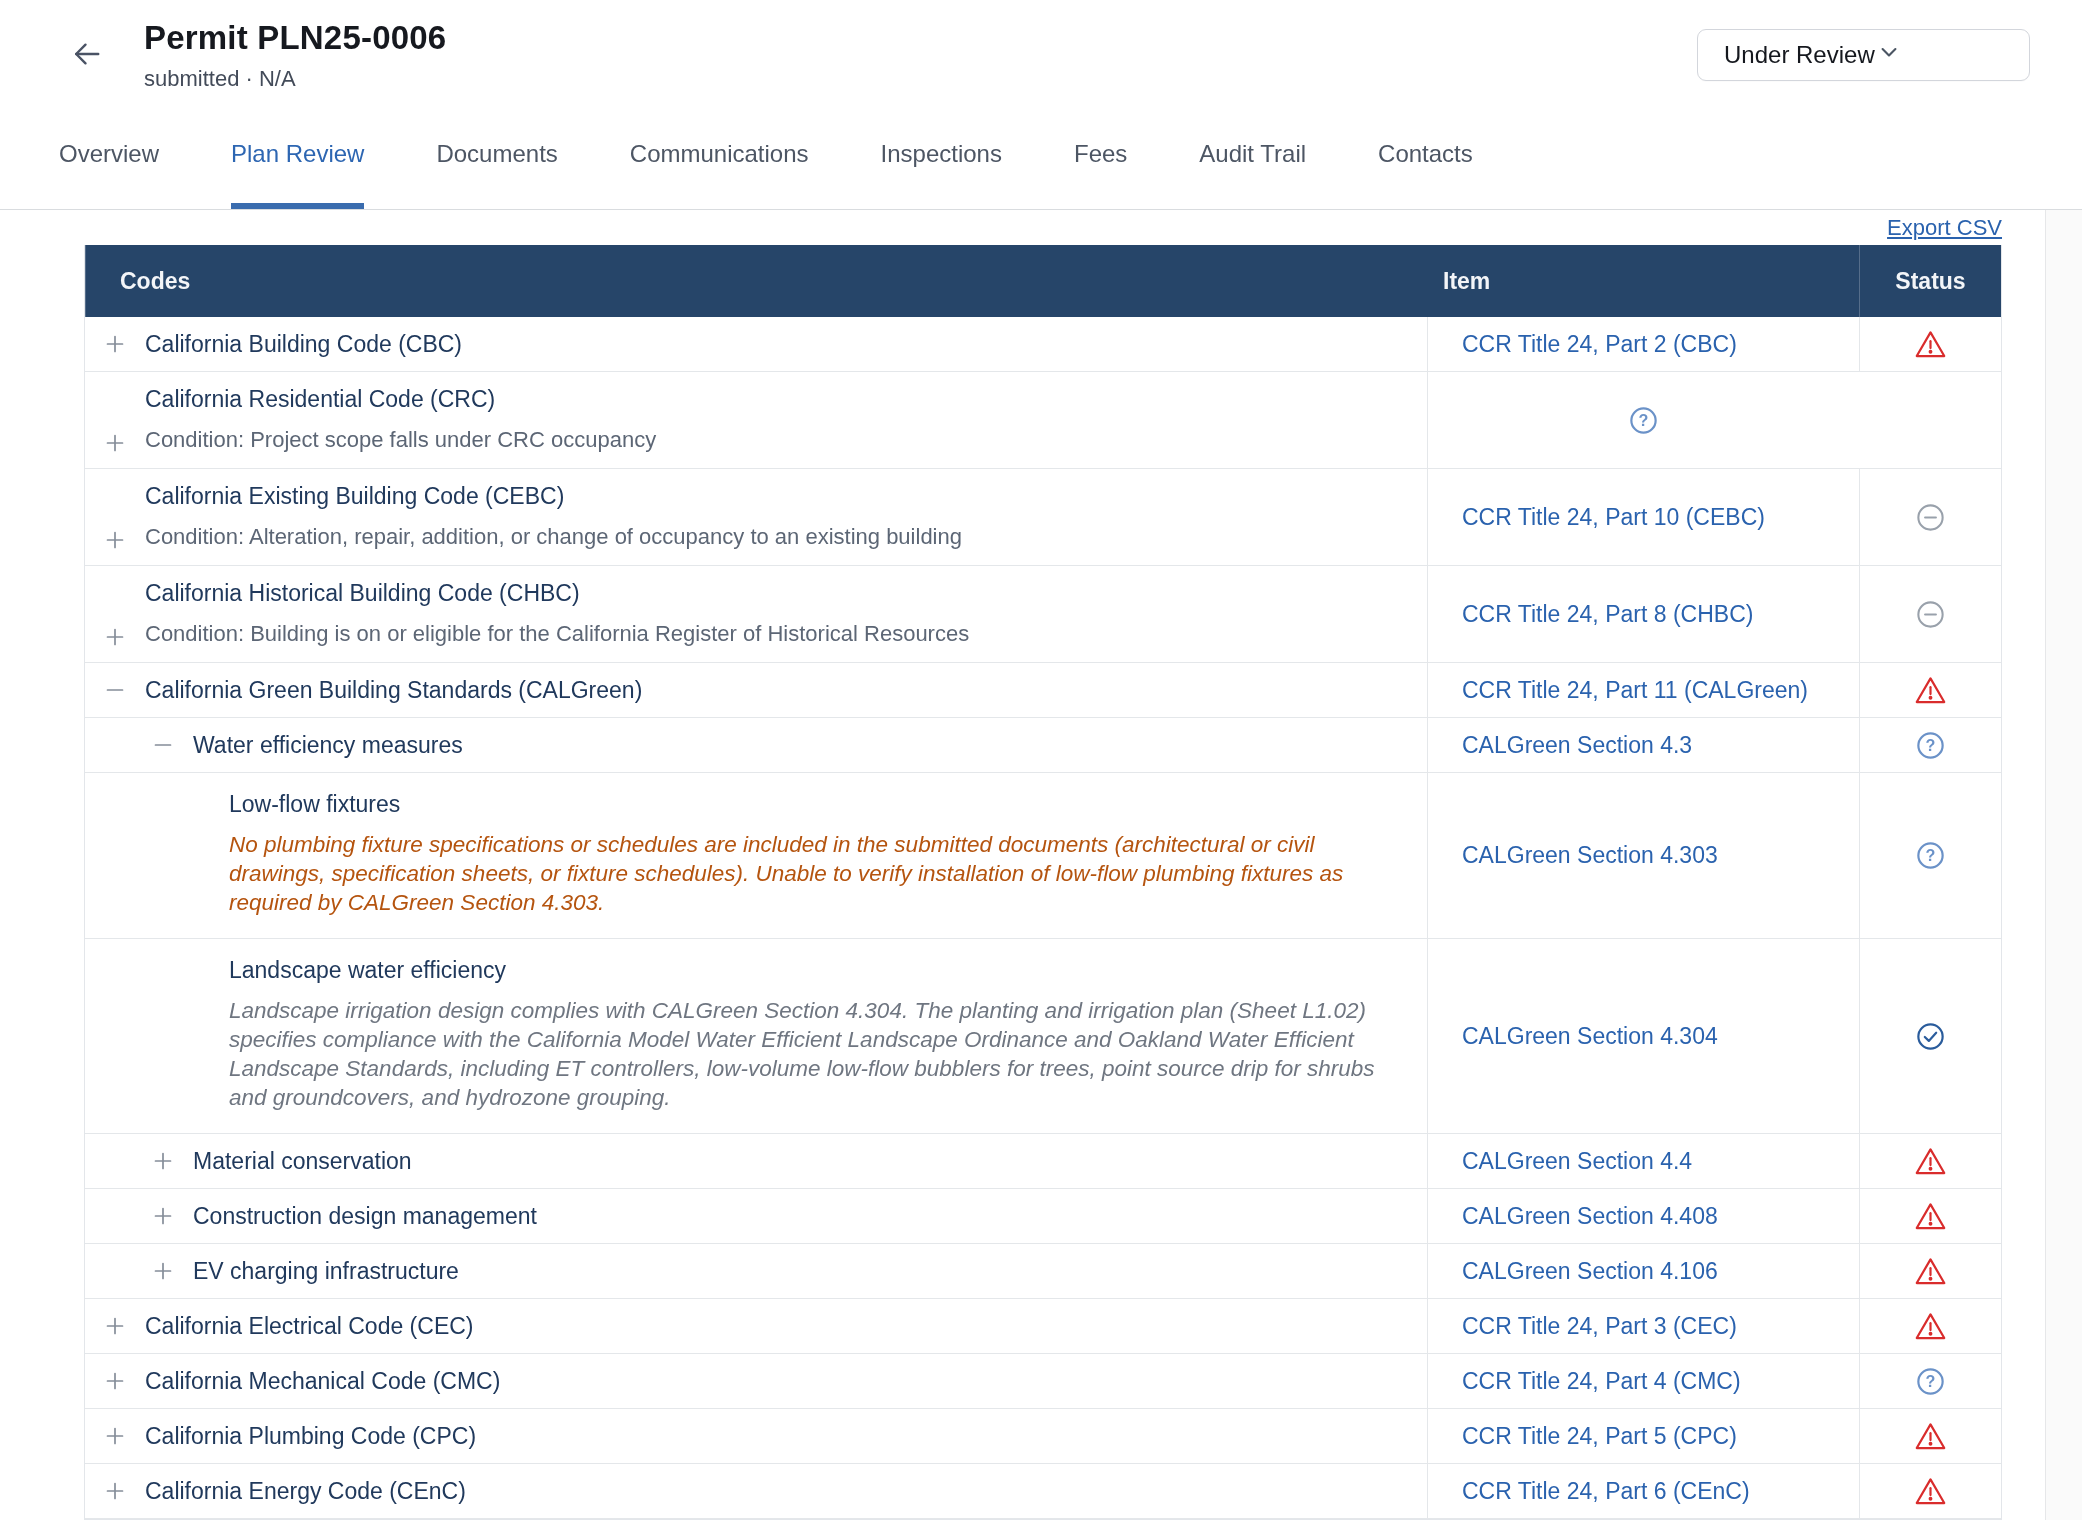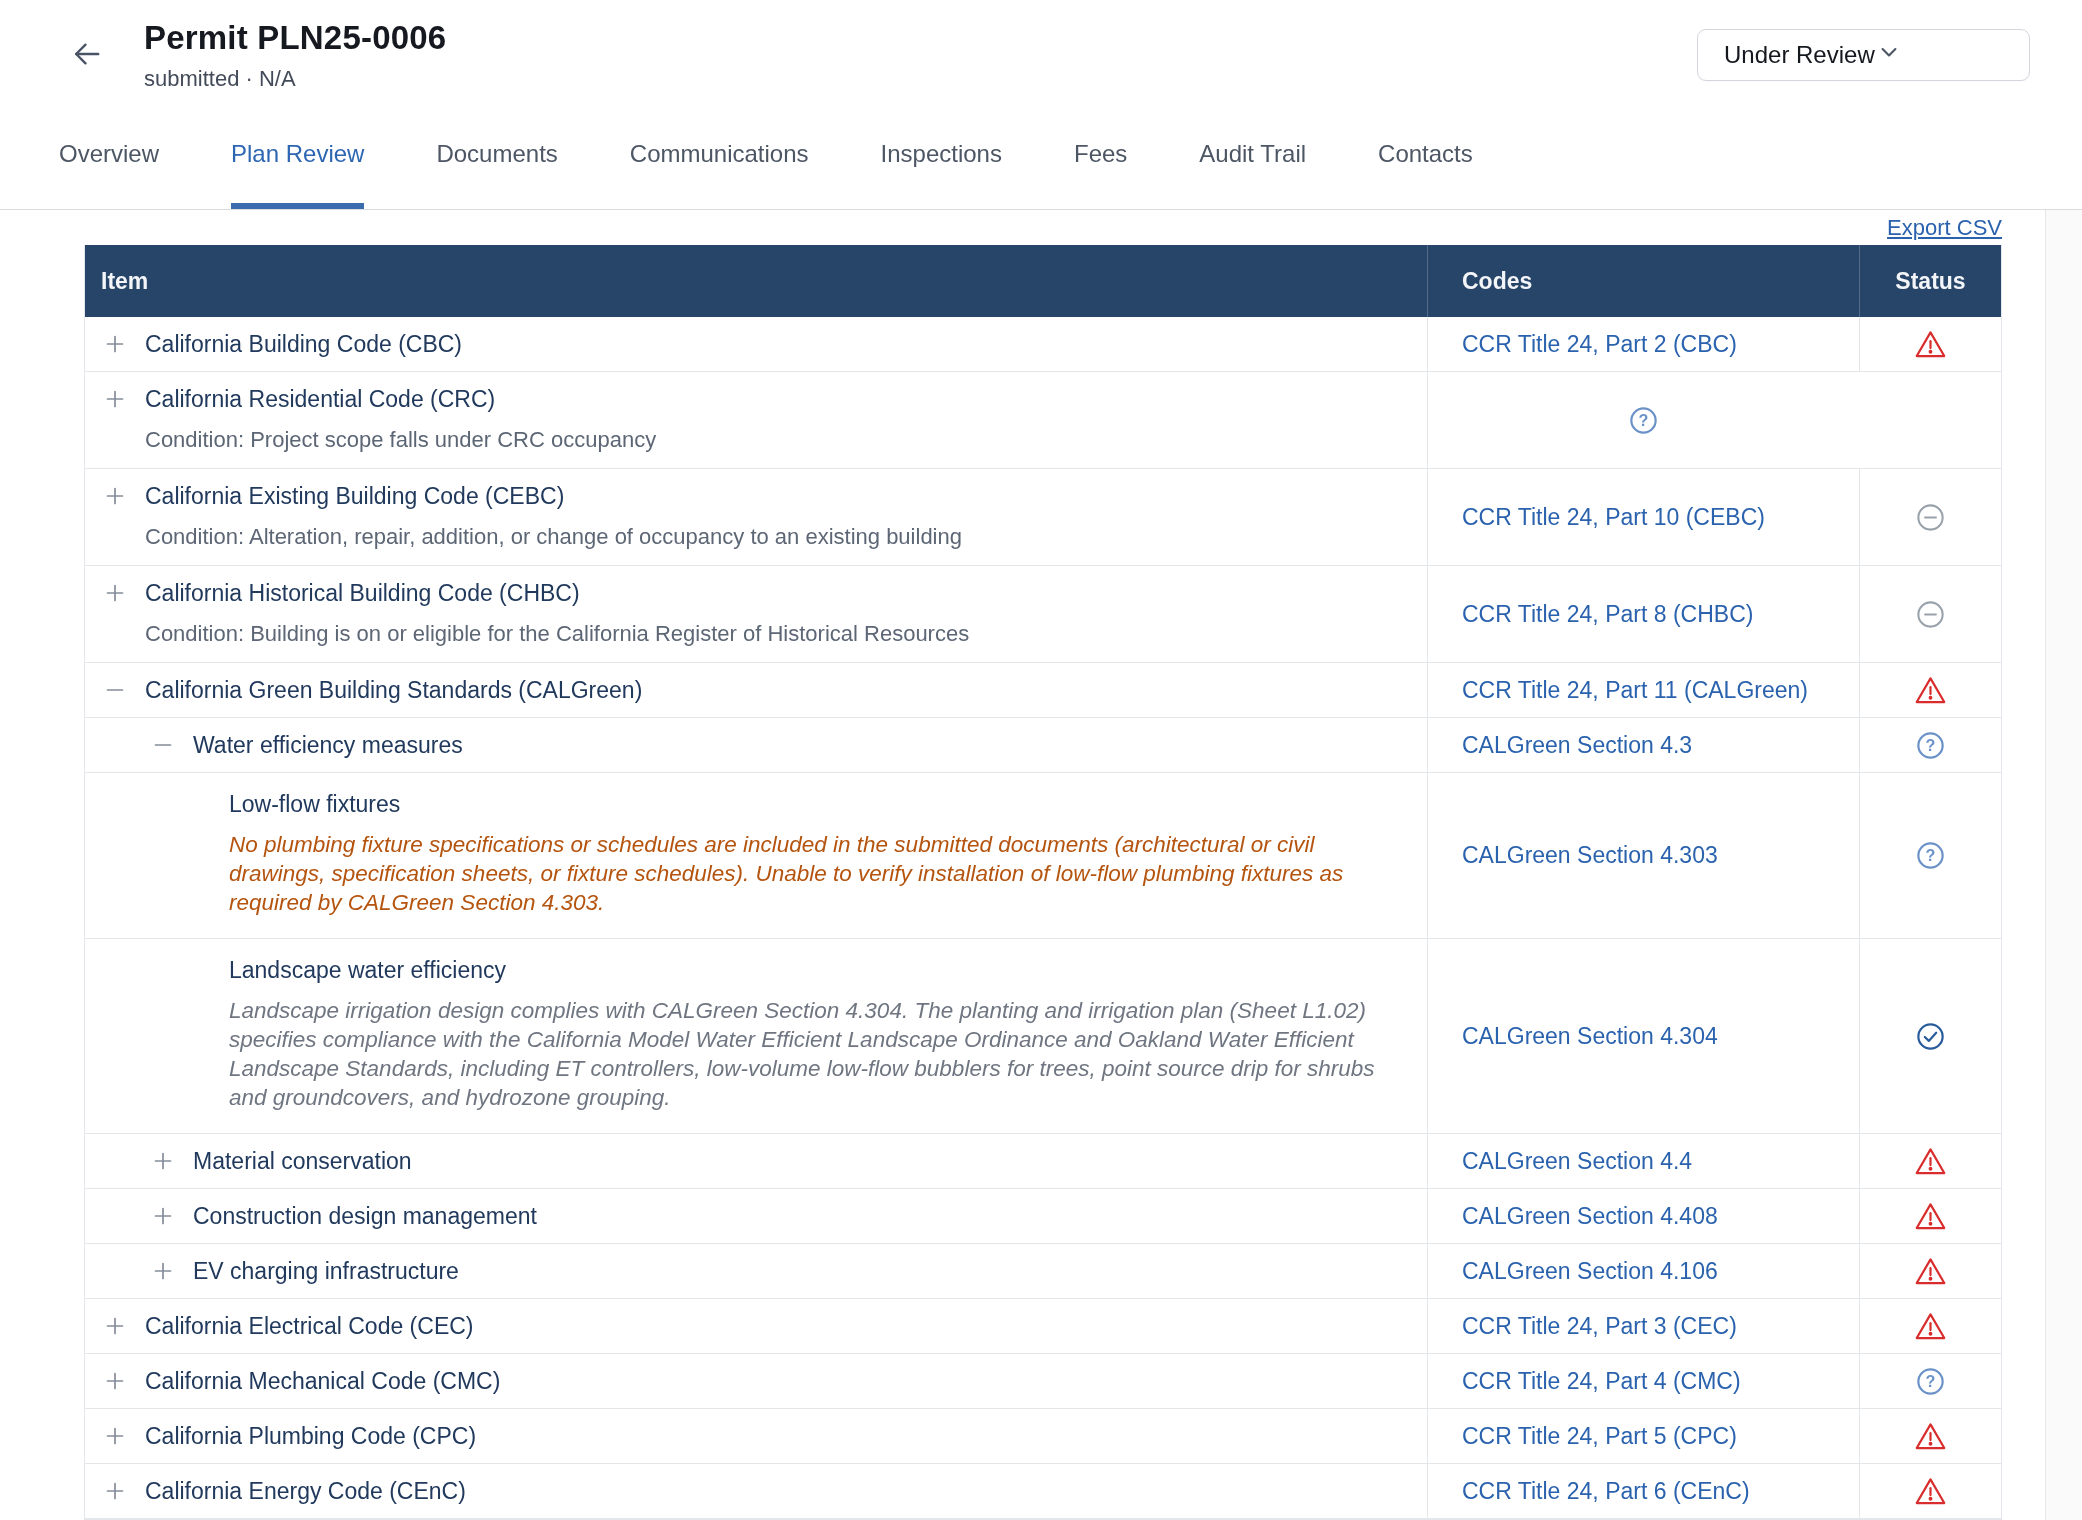--- a/index.html
+++ b/index.html
@@ -42,21 +42,21 @@
   .thead { display:grid; grid-template-columns:1342px 432px 142px;
            background:var(--header-navy); height:72px; }
   .th { display:flex; align-items:center; font-size:23px; font-weight:700; color:#f3f5f8; }
   .th.item { padding-left:16px; }
   .th.codes { padding-left:34px; border-left:1px solid rgba(255,255,255,0.22); }
   .th.status { justify-content:center; border-left:1px solid rgba(255,255,255,0.22); }
 
   .cell-item { display:flex; align-items:flex-start; padding:13px 28px 13px 18px; }
   .lv1 .cell-item { padding-left:66px; }
   .lv2 .cell-item { padding-left:144px; }
-  .has-cond .cell-item { padding-top:13px; padding-bottom:13px; }
+  .has-cond .cell-item { padding-top:13px; padding-bottom:13px;align-items:flex-end; }
   .has-note .cell-item { padding-top:17px; padding-bottom:21px; }
   .expander { width:24px; height:24px; flex:0 0 24px; margin-top:2px; margin-right:18px;
               display:inline-flex; align-items:center; justify-content:center; cursor:pointer; }
   .item-text { }
   .item-title { font-size:23px; line-height:28px; color:var(--item-text); }
   .condition { margin-top:12px; font-size:22px; line-height:30px; color:var(--muted-text); }
   .note { margin-top:12px; font-size:22.5px; line-height:29px; font-style:italic; max-width:1175px; }
   .note-warning { color:var(--note-warning); }
   .note-muted { color:#6f7681; }
 
@@ -109,22 +109,22 @@
       <div class="tab">Audit Trail</div>
       <div class="tab">Contacts</div>
     </nav>
 
   <div class="toolbar">
     <a class="export-link">Export CSV</a>
   </div>
 
   <div class="table">
     <div class="thead">
+      <div class="th codes">Codes</div>
       <div class="th item">Item</div>
-      <div class="th codes">Codes</div>
       <div class="th status">Status</div>
     </div>
     <div id="tbody">
         <div class="trow lv0">
           <div class="cell-item">
             <span class="expander">
               <svg width="24" height="24" viewBox="0 0 24 24" fill="none" stroke="#858d99" stroke-width="1.7" stroke-linecap="round">
                 <path d="M12 4.5v15M4.5 12h15"></path>
               </svg>
             </span>

